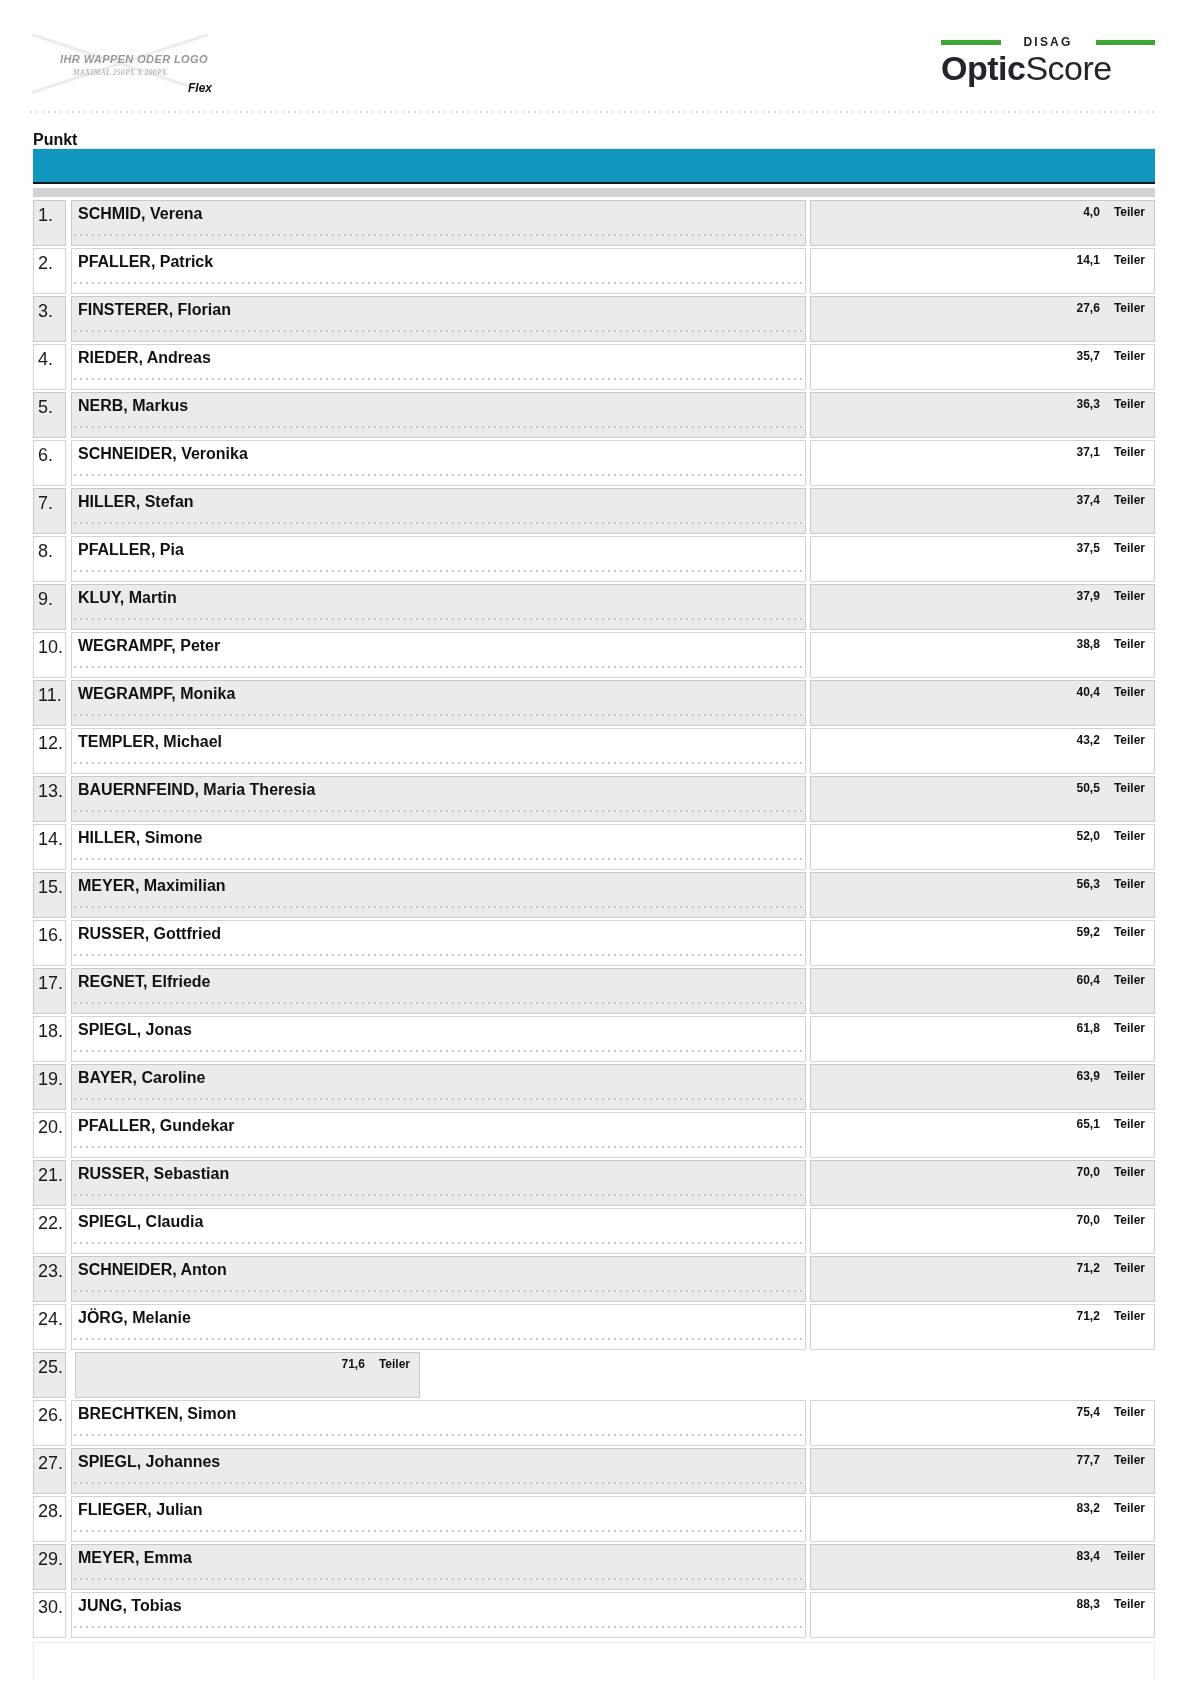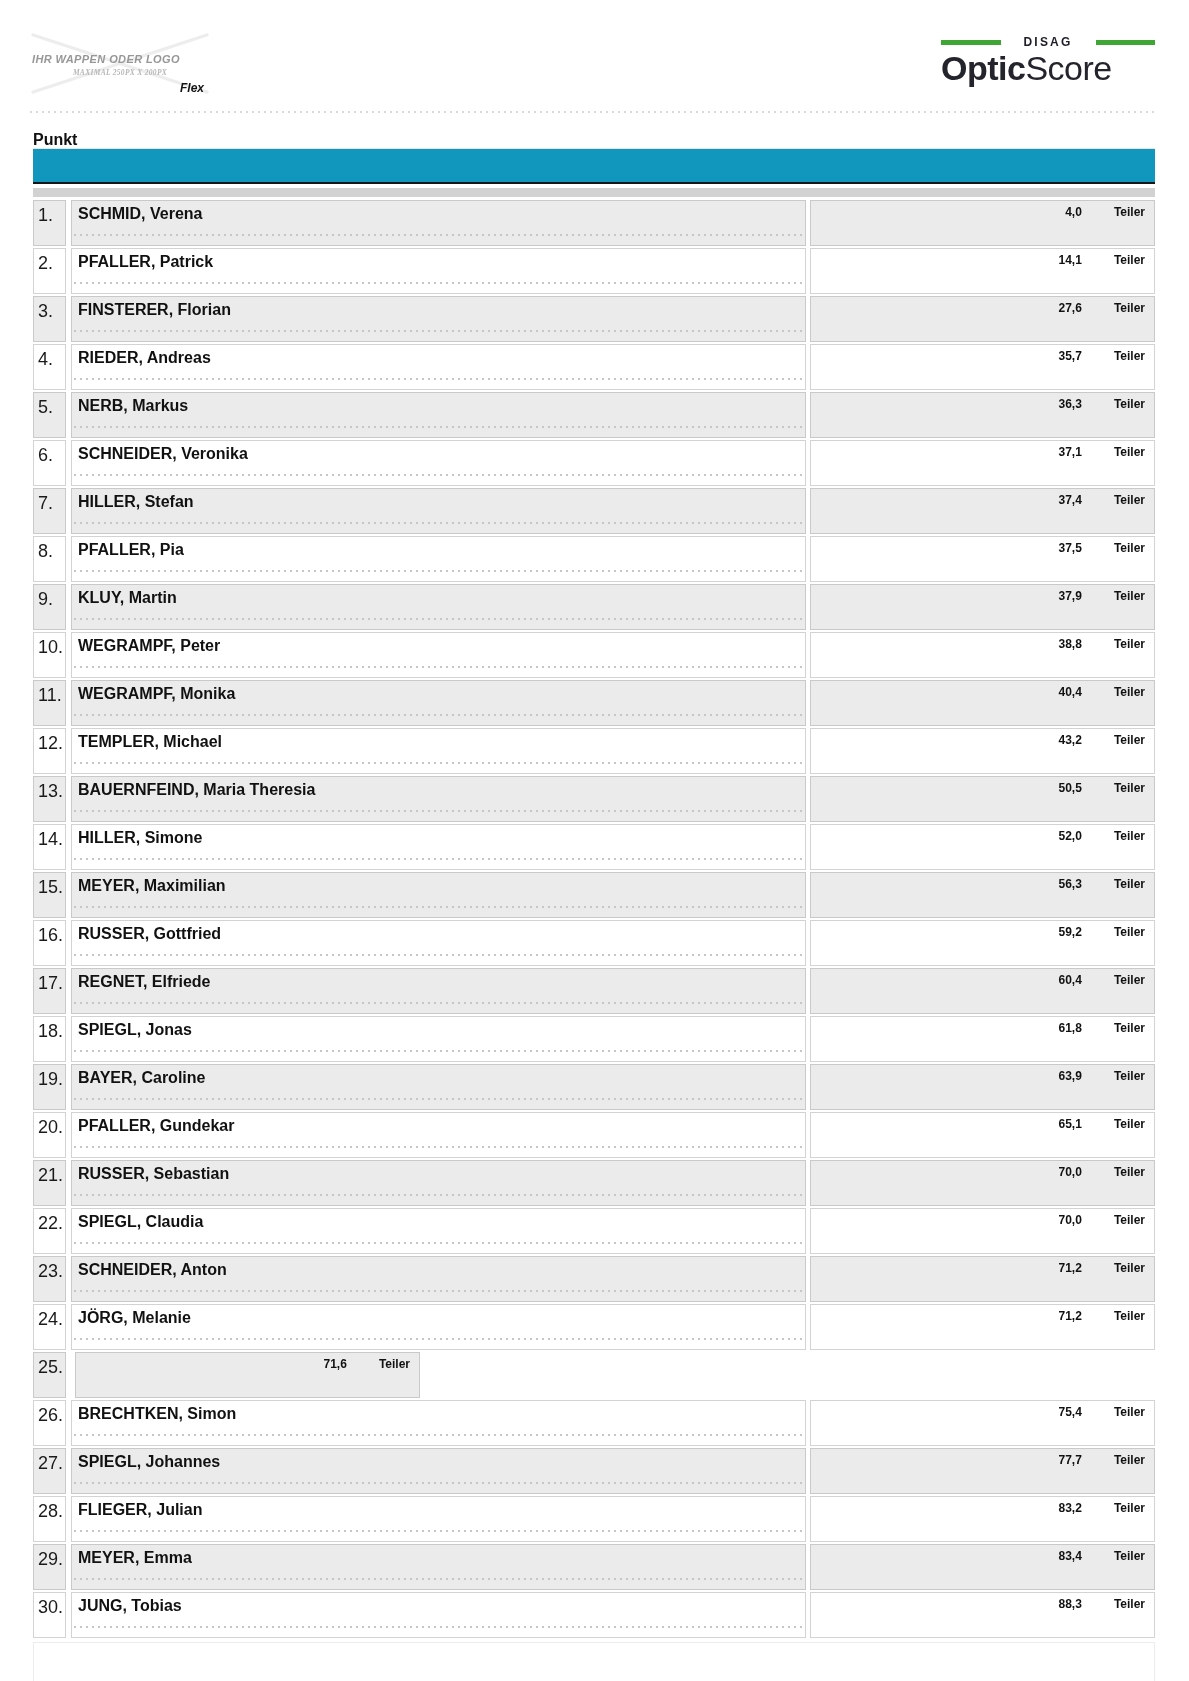--- a/index.html
+++ b/index.html
@@ -10,25 +10,25 @@
     overflow:hidden;
     font-family:"Liberation Sans","DejaVu Sans",sans-serif;
     color:#111;
   }
 
   
   .logo-box{position:absolute;left:32px;top:34px;width:176px;height:58px;}
   .cross-line{position:absolute;left:-5px;top:28px;width:186px;height:3px;background:#ededed;}
   .cross-a{transform:rotate(18.2deg);}
   .cross-b{transform:rotate(-18.2deg);}
-  .logo-l1{position:absolute;left:0;right:0;top:19px;text-align:left;
+  .logo-l1{position:absolute;left:0;right:0;top:19px;text-align:right;
     font-style:italic;font-weight:bold;font-size:11px;letter-spacing:.4px;color:#979797;white-space:nowrap;}
   .logo-l2{position:absolute;left:0;right:0;top:34px;text-align:center;
     font-style:italic;font-weight:bold;font-size:7.5px;letter-spacing:.3px;color:#b7b7b7;white-space:nowrap;font-family:Liberation Serif, serif;}
-  .flex-tag{position:absolute;left:180px;top:81px;font-style:italic;font-weight:bold;font-size:12px;color:#141414;}
+  .flex-tag{position:absolute;left:188px;top:81px;font-style:italic;font-weight:bold;font-size:12px;color:#141414;}
 
   .disag{position:absolute;left:941px;top:35px;width:214px;}
   .disag-top{display:flex;align-items:center;gap:16px;}
   .disag-bar{flex:1;height:5px;background:#3fa535;}
   .disag-name{font-weight:bold;font-size:12px;letter-spacing:2.2px;color:#1d1d27;margin:0 7px;}
   .optic-line{margin-top:1px;text-align:left;font-size:34px;line-height:36px;color:#24242c;letter-spacing:-0.5px;white-space:nowrap;}
   .optic-bold{font-weight:bold;}
   .optic-light{font-weight:normal;}
 
   .hr-dotted{position:absolute;left:30px;top:111px;width:1127px;height:2px;
@@ -45,21 +45,21 @@
   .cell{box-sizing:border-box;border:1px solid #d3d3d3;background:#fff;}
   .row.odd .cell{background:#ebebeb;border-color:#c9c9c9;}
   .gut{width:5px;}
   .gut2{width:4px;}
   .rank{width:33px;font-size:18px;padding:4px 0 0 4px;color:#1a1a1a;}
   .name{flex:1;position:relative;font-size:16px;font-weight:bold;padding:4px 10px 0 6px;color:#111;white-space:nowrap;overflow:hidden;}
   .dotline{position:absolute;left:2px;right:2px;bottom:9px;height:2px;
     background:repeating-linear-gradient(90deg,#c6c6c6 0 2px,transparent 2px 6px);}
   .score{width:345px;display:flex;justify-content:flex-end;align-items:flex-start;
     padding:4px 9px 0 0;font-size:12px;font-weight:bold;color:#111;}
-  .unit{margin-left:32px;}
+  .unit{margin-left:14px;}
 
   .partial-row{position:absolute;left:33px;top:1642px;width:1122px;height:50px;
     box-sizing:border-box;border:1px solid #ececec;border-bottom:none;background:#fff;}
 </style>
 </head>
 <body>
 
 <div class="page">
 
   <div class="logo-box">

